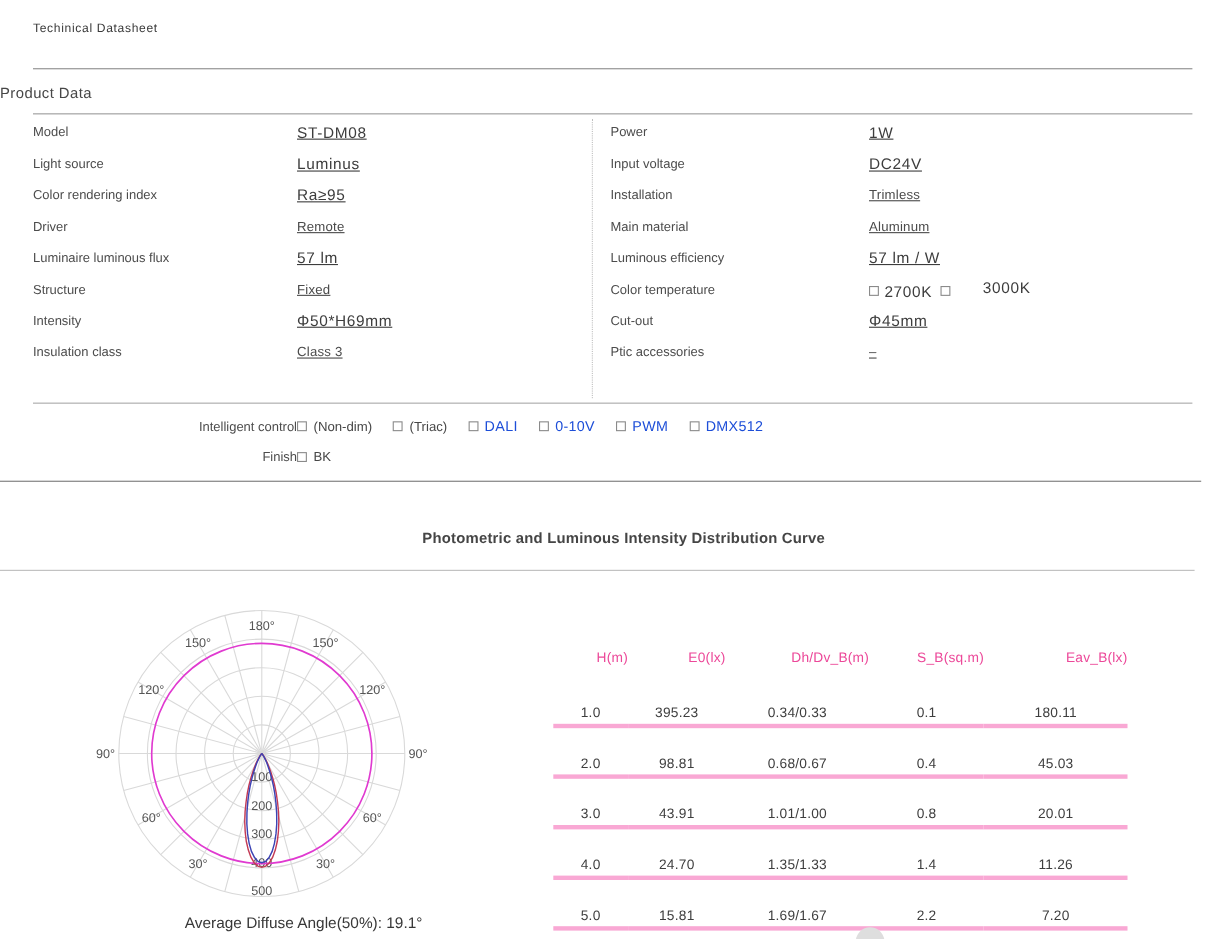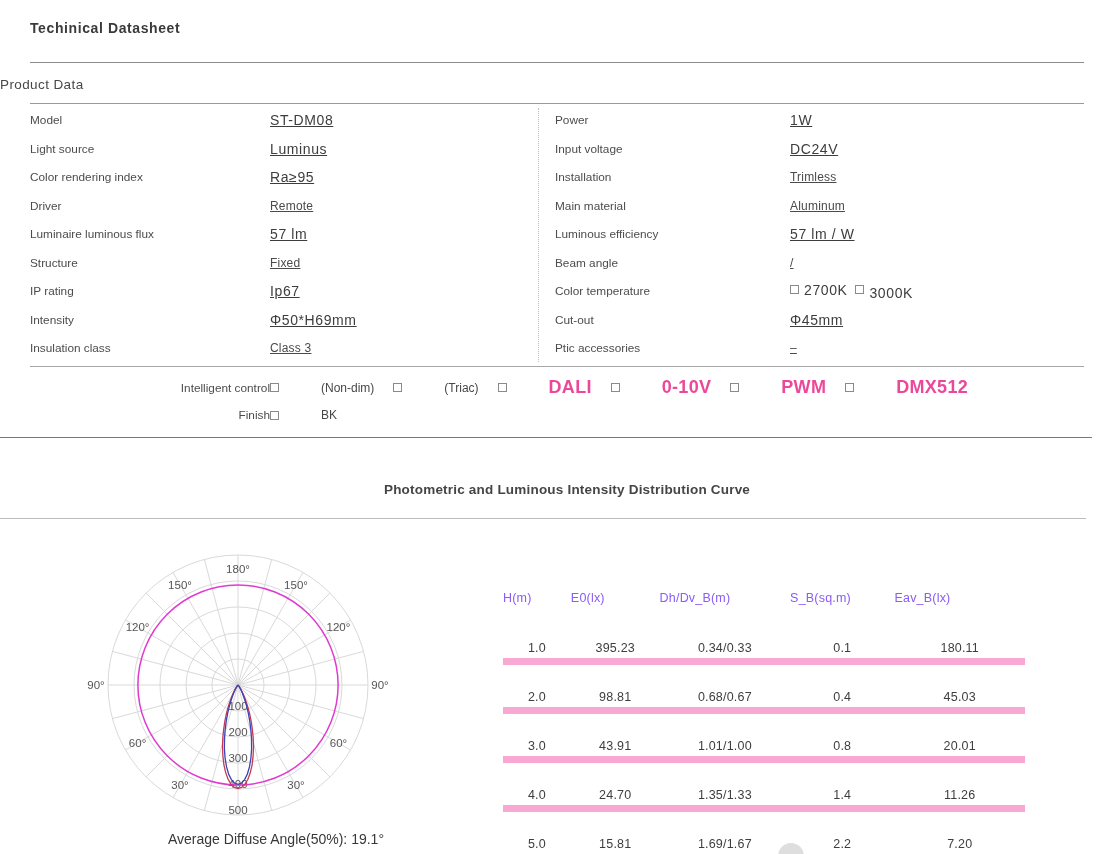--- a/index.html
+++ b/index.html
@@ -3,50 +3,50 @@
 <meta charset="utf-8">
 <style>
   html,body { margin:0; padding:0; }
   body {
     width:1114px; height:854px; position:relative; background:#ffffff;
     font-family:"Liberation Sans", sans-serif; overflow:hidden; color:#444;
   }
   .abs { position:absolute; }
   .hline { position:absolute; height:0; border-top:1px solid #999; }
 
-  #page-title { left:30px; top:20px; font-size:14px; color:#3a3a3a; letter-spacing:0.6px;font-weight:bold; }
+  #page-title { left:30px; top:20px; font-size:11px; color:#3a3a3a; letter-spacing:0.6px; }
   #product-title { left:0; top:77px; width:1114px; text-align:left; font-size:13.5px; color:#474747; letter-spacing:0.4px; }
   #photometric-title { left:10px; top:482px; width:1114px; text-align:center; font-size:13.5px; color:#454545; font-weight:bold; letter-spacing:0.2px; }
 
   .field-col { position:absolute; top:106px; display:flex; flex-direction:column; }
   #left-col  { left:30px;  width:500px; }
   #right-col { left:555px; width:530px; }
   .field-row { display:flex; align-items:center; height:28.5px; }
   .field-label { width:240px; flex:0 0 240px; font-size:11.8px; color:#4c4c4c; }
   #right-col .field-label { flex-basis:235px; width:235px; }
   .field-value { font-size:12px; color:#4a4a4a; letter-spacing:0.2px; white-space:nowrap;text-decoration:underline; }
   .field-value.large { font-size:14px; color:#3d3d3d; letter-spacing:0.6px; }
 
   .cbox { display:inline-block; width:7px; height:7px; border:1px solid #8a8a8a; margin-right:5px; flex:0 0 auto; }
-  .opt { display:inline-flex; align-items:center; margin-right:19px; font-size:12px; color:#474747; white-space:nowrap;gap:36px; }
-  .opt.large { font-size:18px; color:#ec4899; letter-spacing:0.3px;font-weight:bold; }
+  .opt { display:inline-flex; align-items:center; margin-right:19px; font-size:12px; color:#474747; white-space:nowrap; }
+  .opt.large { font-size:13px; color:#1d4ed8; letter-spacing:0.3px; }
   .opt .cbox { margin-right:6px; }
 
   #control-col { left:30px; top:374px; width:1000px; position:absolute; display:flex; flex-direction:column; }
   #control-col .field-row { height:27.5px;text-align:right; }
 
   #divider-dotted { left:538px; top:108px; width:0; height:254px; border-left:1px dotted #bfbfbf; }
 
   #chart-wrap { left:70px; top:545px; width:340px; height:292px; }
   #chart-caption { left:168px; top:831px; font-size:14px; color:#383838; }
 
   #photo-table-wrap { left:503px; top:591px; width:522px; }
   table.photo { width:100%; border-collapse:collapse; table-layout:fixed; }
-  table.photo th { font-weight:normal; font-size:12.5px; color:#8b5cf6; text-align:left; padding:0 0 11px 0; letter-spacing:0.2px; }
-  table.photo td { font-size:12.5px; color:#3e3e3e; text-align:center; height:38px; vertical-align:bottom; padding-bottom:3px; border-bottom:7px solid #f9a8d4; letter-spacing:0.2px; }
+  table.photo th { font-weight:normal; font-size:12.5px; color:#ec4899; text-align:right; padding:0 0 11px 0; letter-spacing:0.2px; }
+  table.photo td { font-size:12.5px; color:#3e3e3e; text-align:center; height:38px; vertical-align:bottom; padding-bottom:3px; border-bottom:4px solid #f9a8d4; letter-spacing:0.2px; }
 
   #logo-fragment { left:778px; top:843px; width:26px; height:26px; border-radius:50%; background:#dedede; }
 </style>
 </head>
 <body>
 
 <div class="abs" id="page-title">Techinical Datasheet</div>
 
 <div class="hline" style="left:30px; top:62px; width:1054px; border-color:#8c8c8c;"></div>
 <div class="abs" id="product-title">Product Data</div>
@@ -71,24 +71,20 @@
     </div>
     <div class="field-row">
       <span class="field-label">Luminaire luminous flux</span>
       <span class="field-value large">57 lm</span>
     </div>
     <div class="field-row">
       <span class="field-label">Structure</span>
       <span class="field-value">Fixed</span>
     </div>
     <div class="field-row">
-      <span class="field-label">IP  rating</span>
-      <span class="field-value large">Ip67</span>
-    </div>
-    <div class="field-row">
       <span class="field-label">Intensity</span>
       <span class="field-value large">Φ50*H69mm</span>
     </div>
     <div class="field-row">
       <span class="field-label">Insulation class</span>
       <span class="field-value">Class 3</span>
     </div>
   </div>
 <div class="field-col" id="right-col">
     <div class="field-row">
@@ -103,31 +99,27 @@
       <span class="field-label">Installation</span>
       <span class="field-value">Trimless</span>
     </div>
     <div class="field-row">
       <span class="field-label">Main material</span>
       <span class="field-value">Aluminum</span>
     </div>
     <div class="field-row">
       <span class="field-label">Luminous efficiency</span>
       <span class="field-value large">57 lm / W</span>
-    </div>
-    <div class="field-row">
-      <span class="field-label">Beam angle</span>
-      <span class="field-value">/</span>
     </div>
     <div class="field-row">
       <span class="field-label">Color temperature</span>
       <span class="field-value large"><span style="display: inline-flex; align-items: center; margin-right: 8px;">
           <span class="cbox"></span>
           <span>2700K</span>
-        </span><span style="display: inline-flex; align-items: flex-start; margin-right: 12px;">
+        </span><span style="display: inline-flex; align-items: flex-end; margin-right: 12px; gap: 24px;">
           <span class="cbox"></span>
           <span>3000K</span>
         </span></span>
     </div>
     <div class="field-row">
       <span class="field-label">Cut-out</span>
       <span class="field-value large">Φ45mm</span>
     </div>
     <div class="field-row">
       <span class="field-label">Ptic accessories</span>

